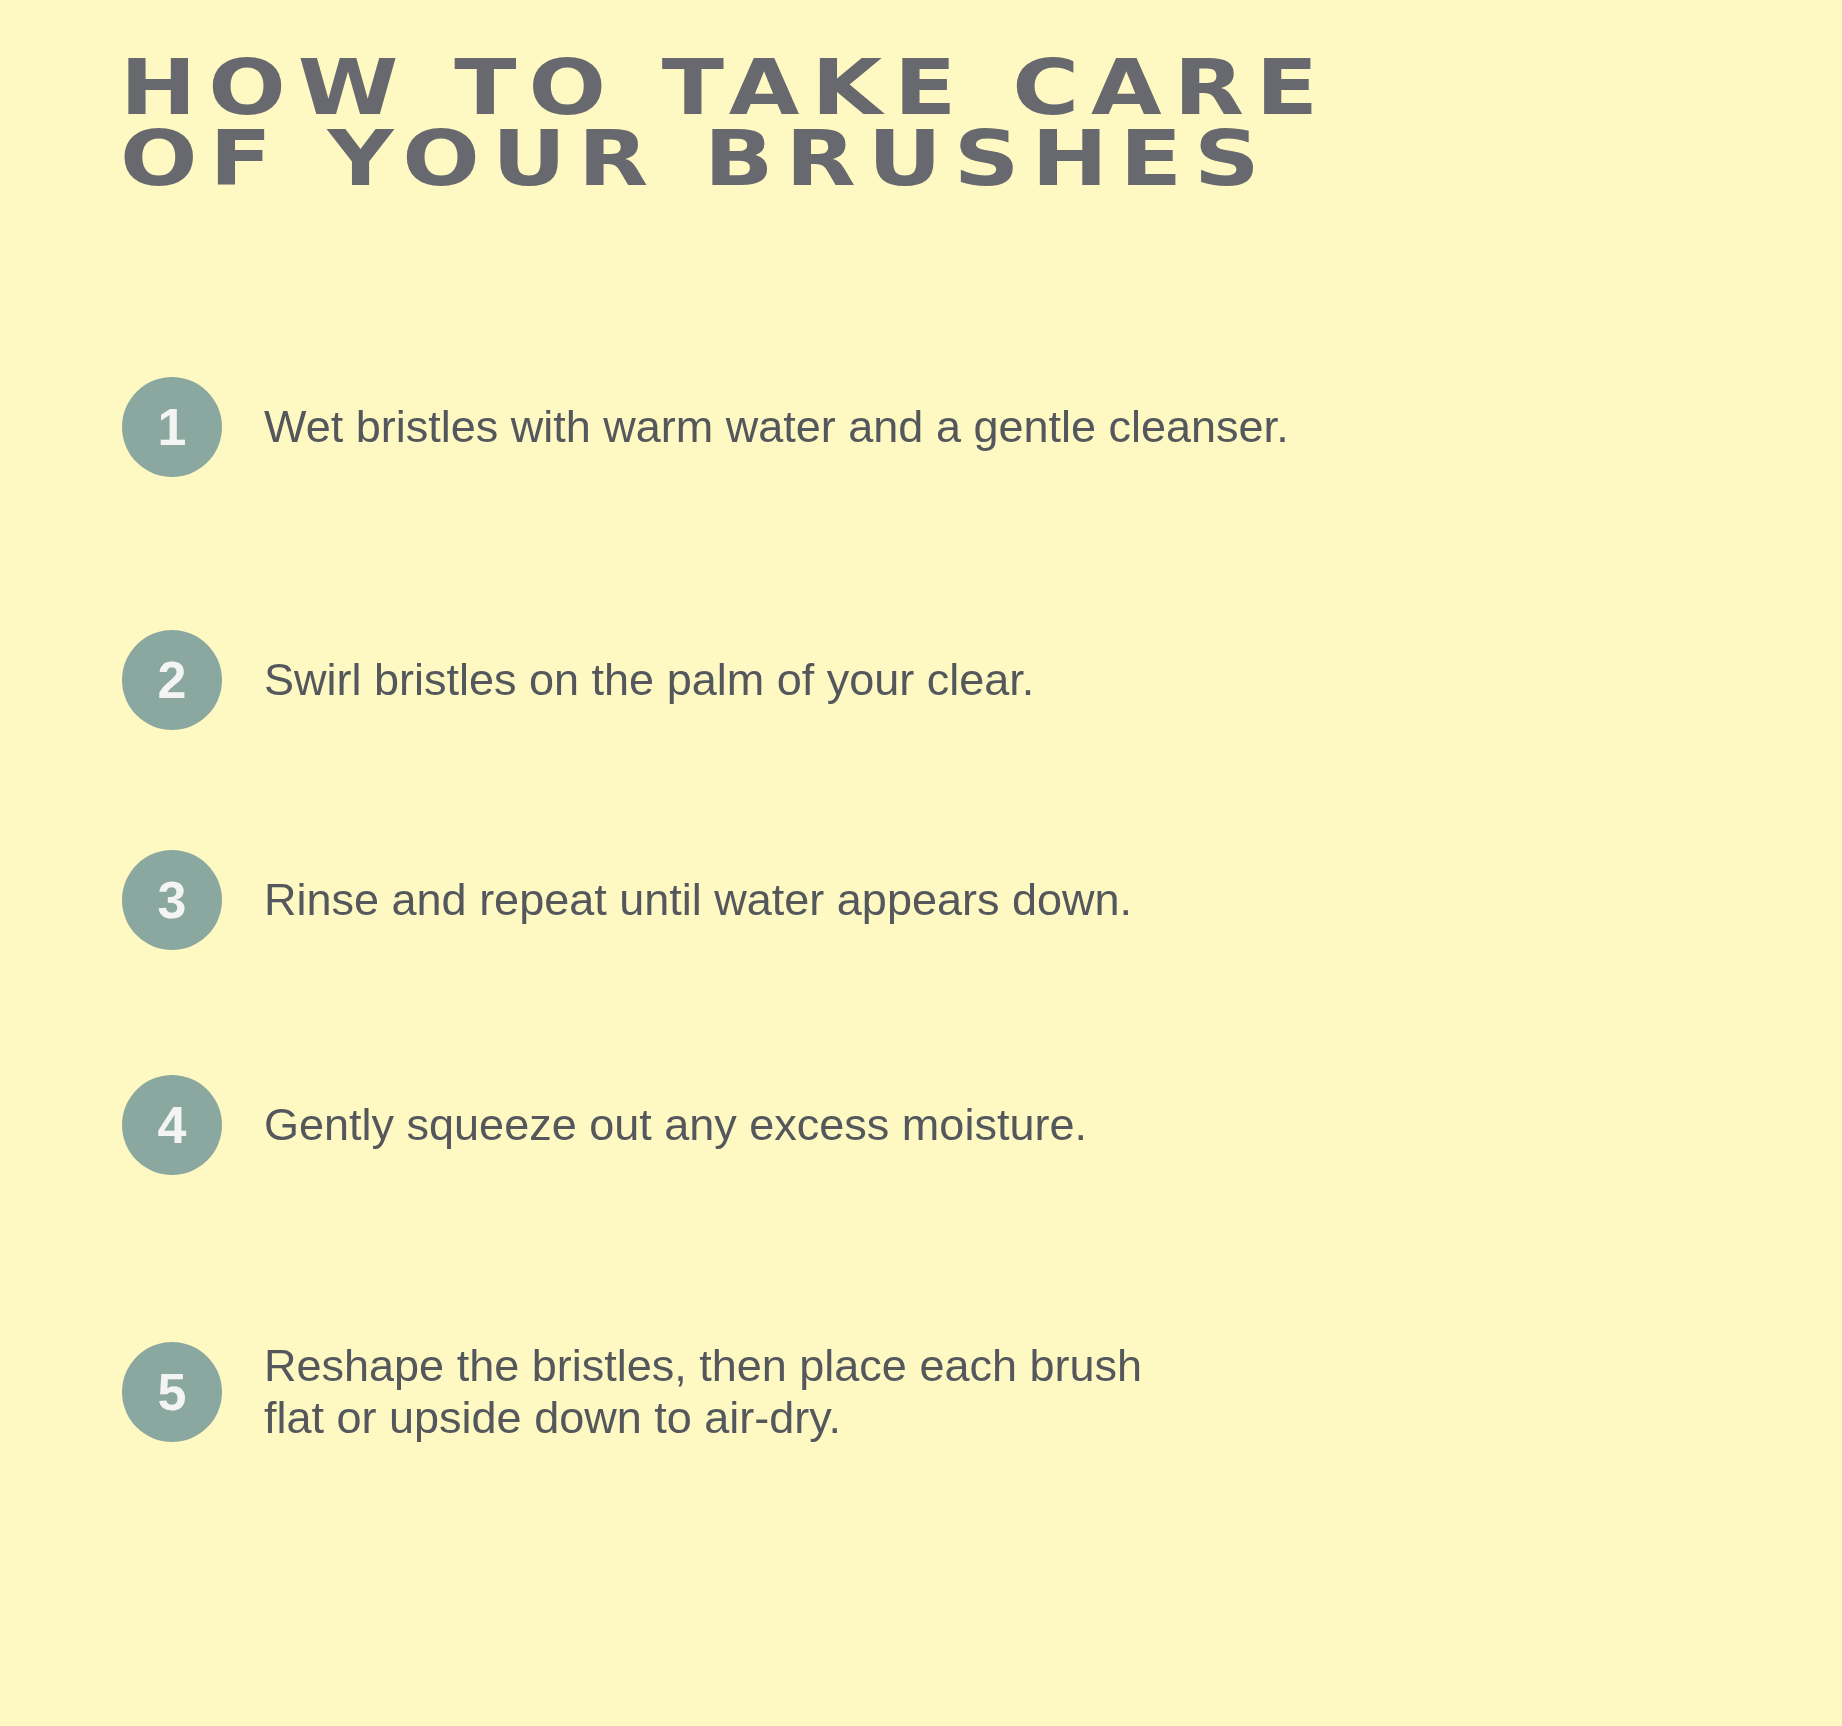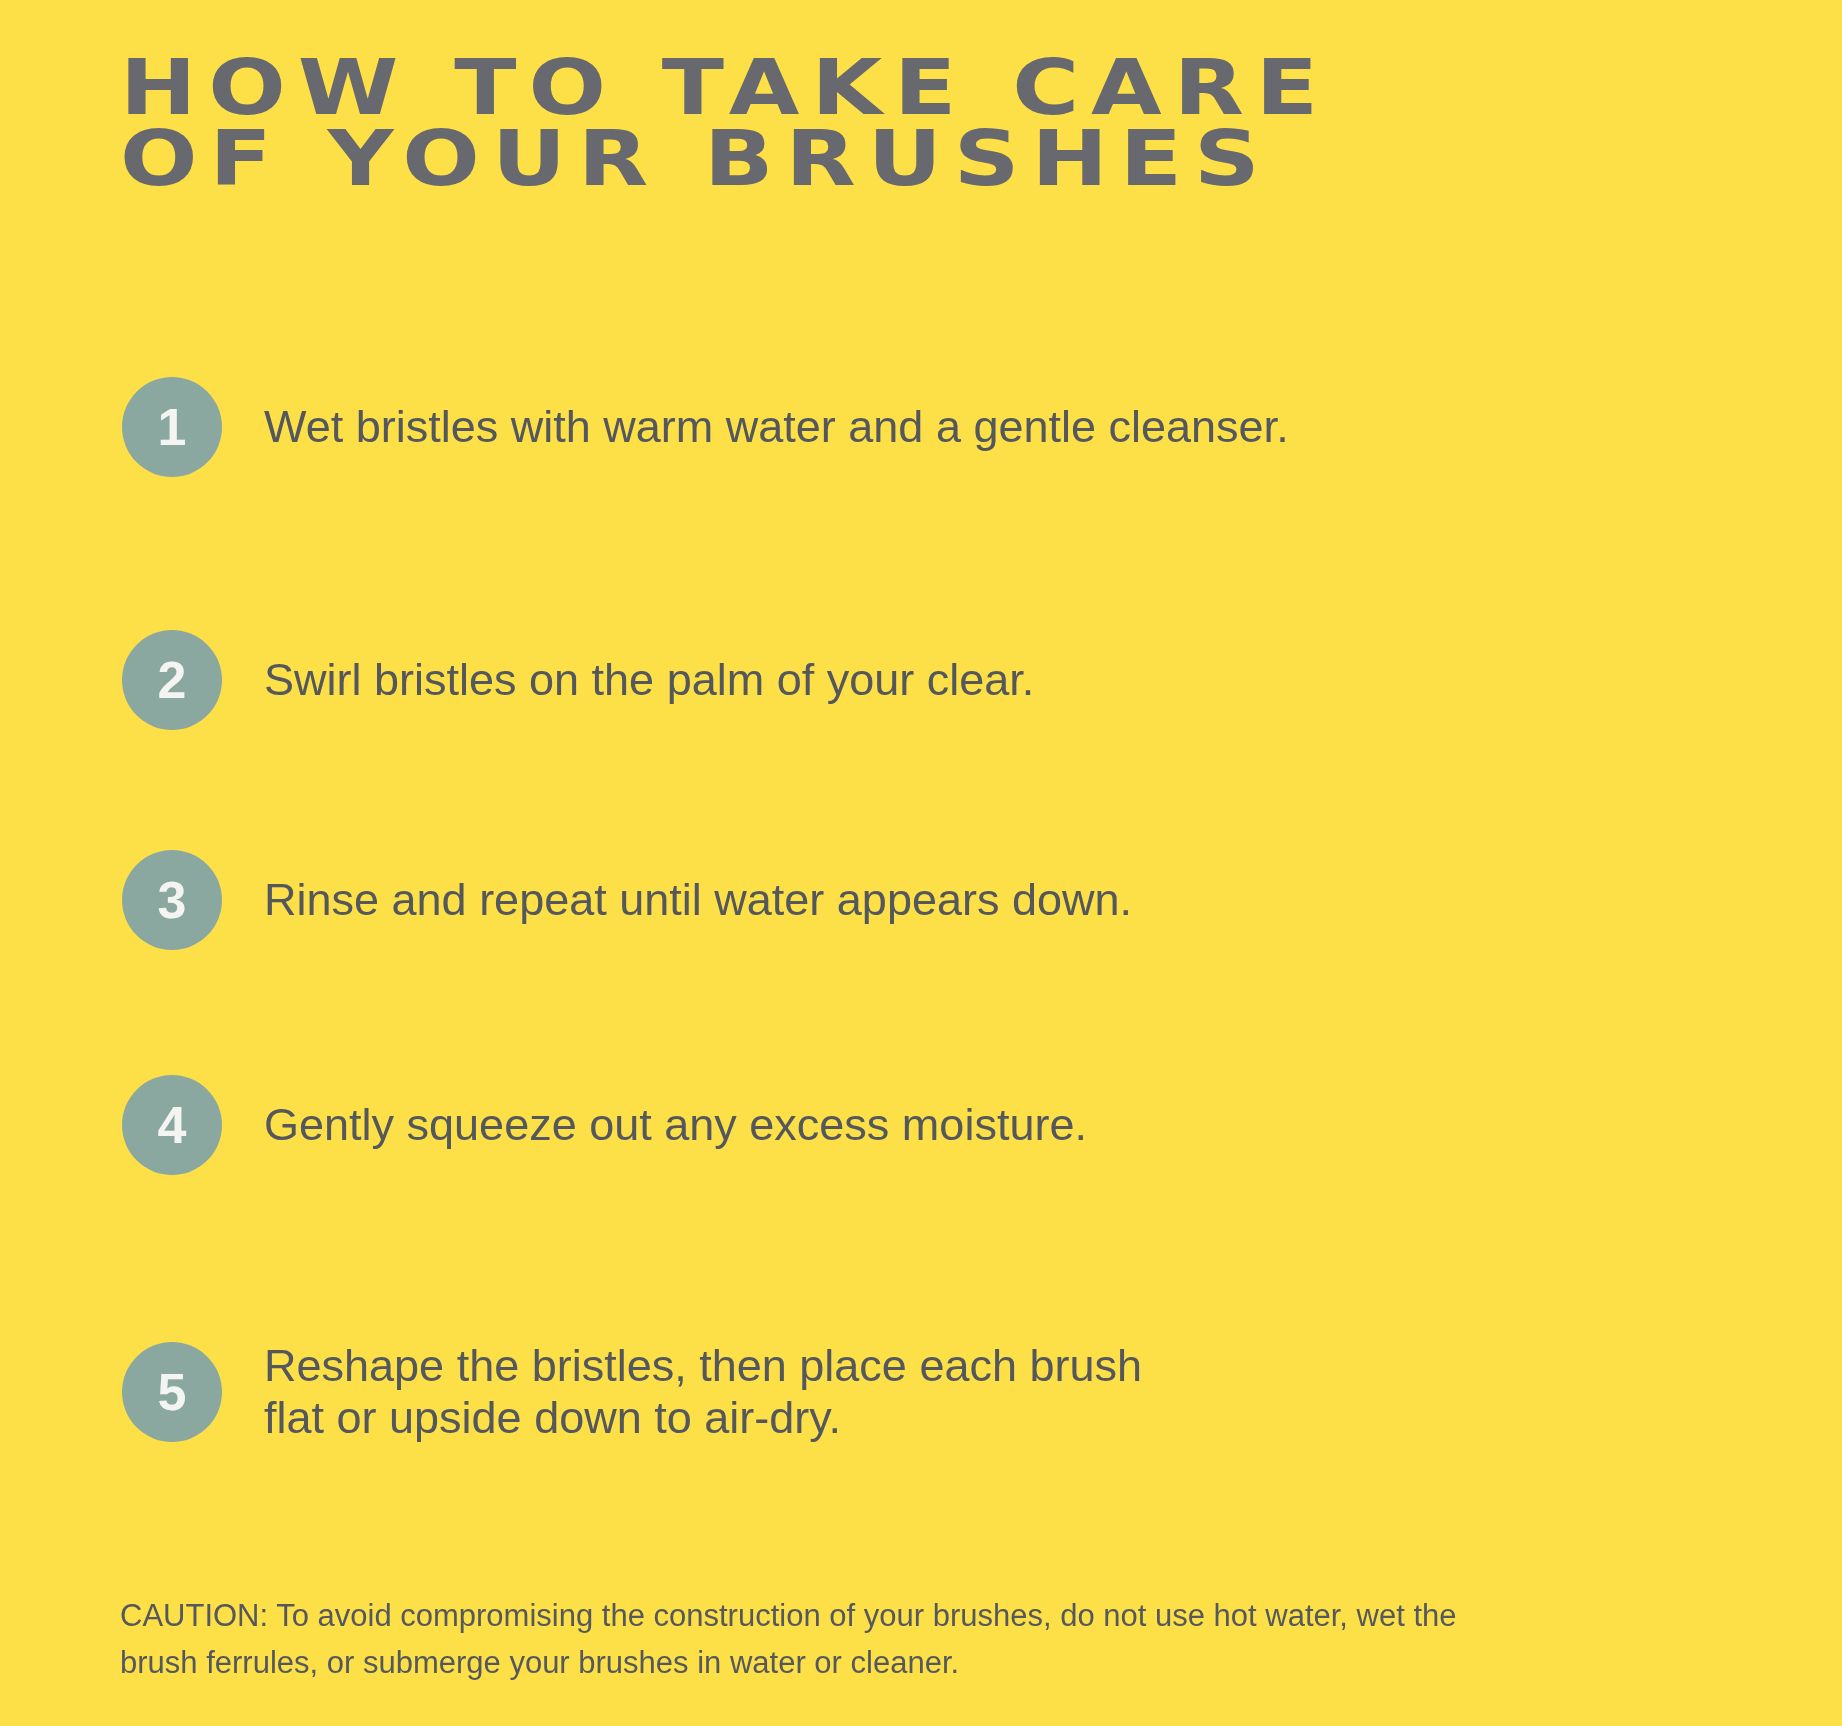--- a/index.html
+++ b/index.html
@@ -4,21 +4,21 @@
 <style>
   html, body {
     margin: 0;
     padding: 0;
     background: #ffffff;
   }
   .canvas {
     position: relative;
     width: 1842px;
     height: 1726px;
-    background: #fde047;
+    background: #fef9c3;
     overflow: hidden;
     font-family: "Liberation Sans", "DejaVu Sans", sans-serif;
   }
   .title {
     position: absolute;
     left: 120px;
     top: 52px;
     margin: 0;
     font-family: "DejaVu Sans", "Liberation Sans", sans-serif;
     font-weight: 700;
@@ -119,16 +119,14 @@
   </div>
 
   <div class="step step-5">
     <div class="badge">
       <span class="badge-number">5</span>
     </div>
     <p class="step-text">Reshape the bristles, then place each brush
 flat or upside down to air-dry.</p>
   </div>
 
-  <p class="caution">CAUTION: To avoid compromising the construction of your brushes, do not use hot water, wet the
-brush ferrules, or submerge your brushes in water or cleaner.</p>
 
 </div>
 
 </body></html>

